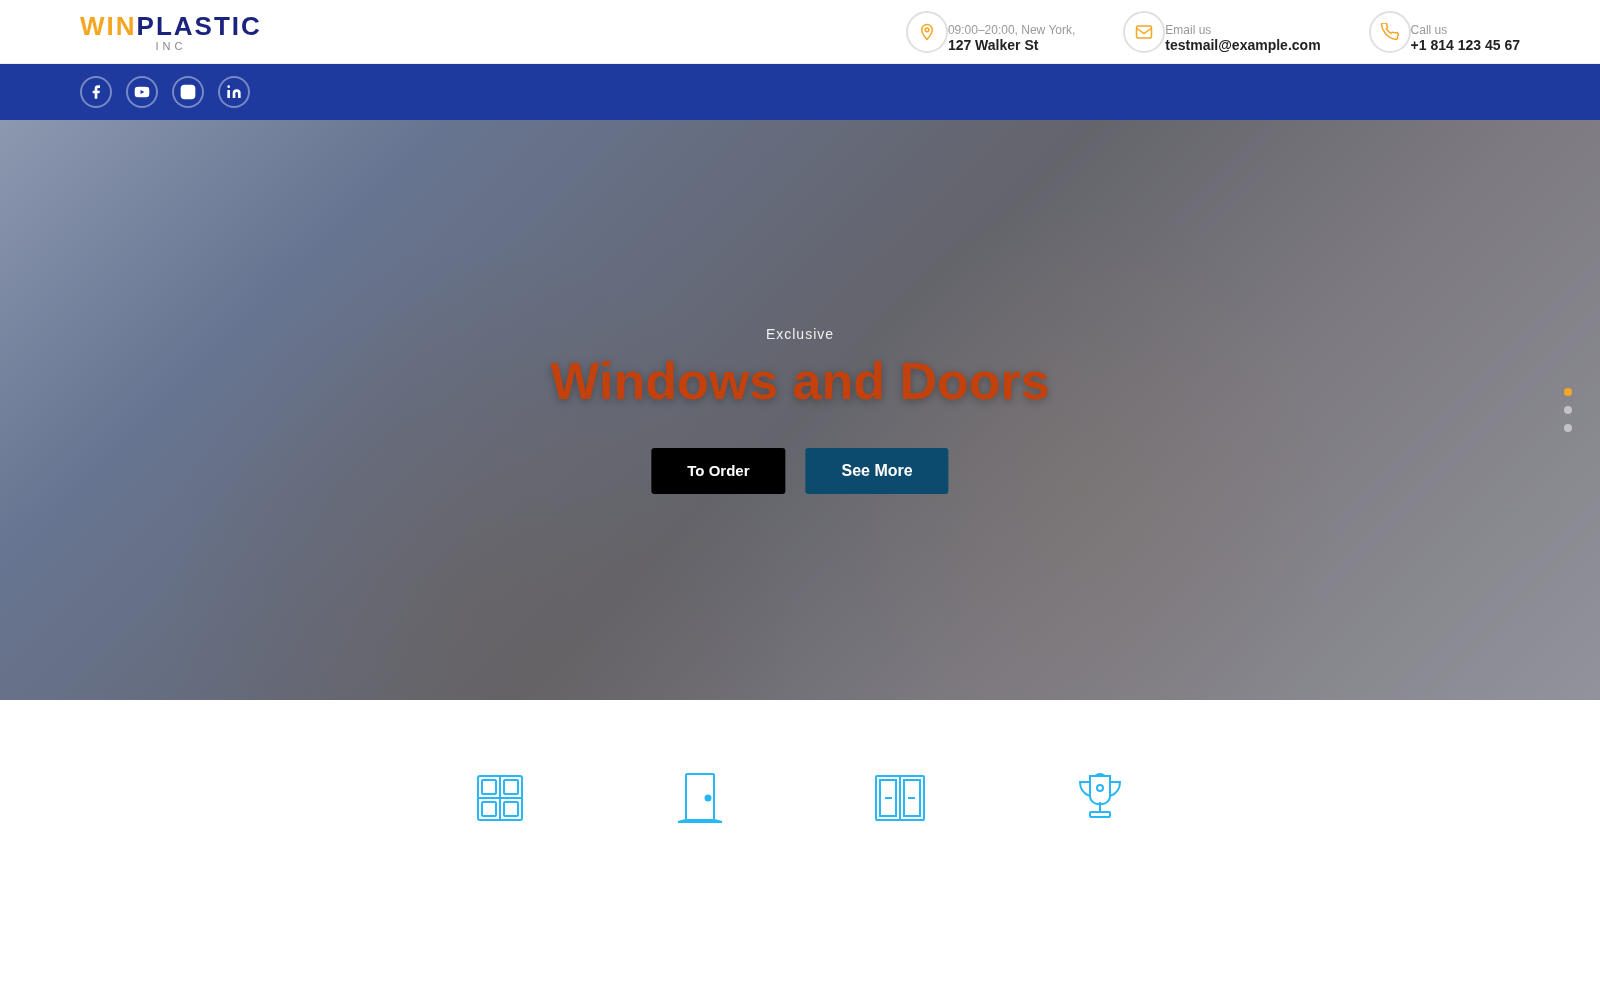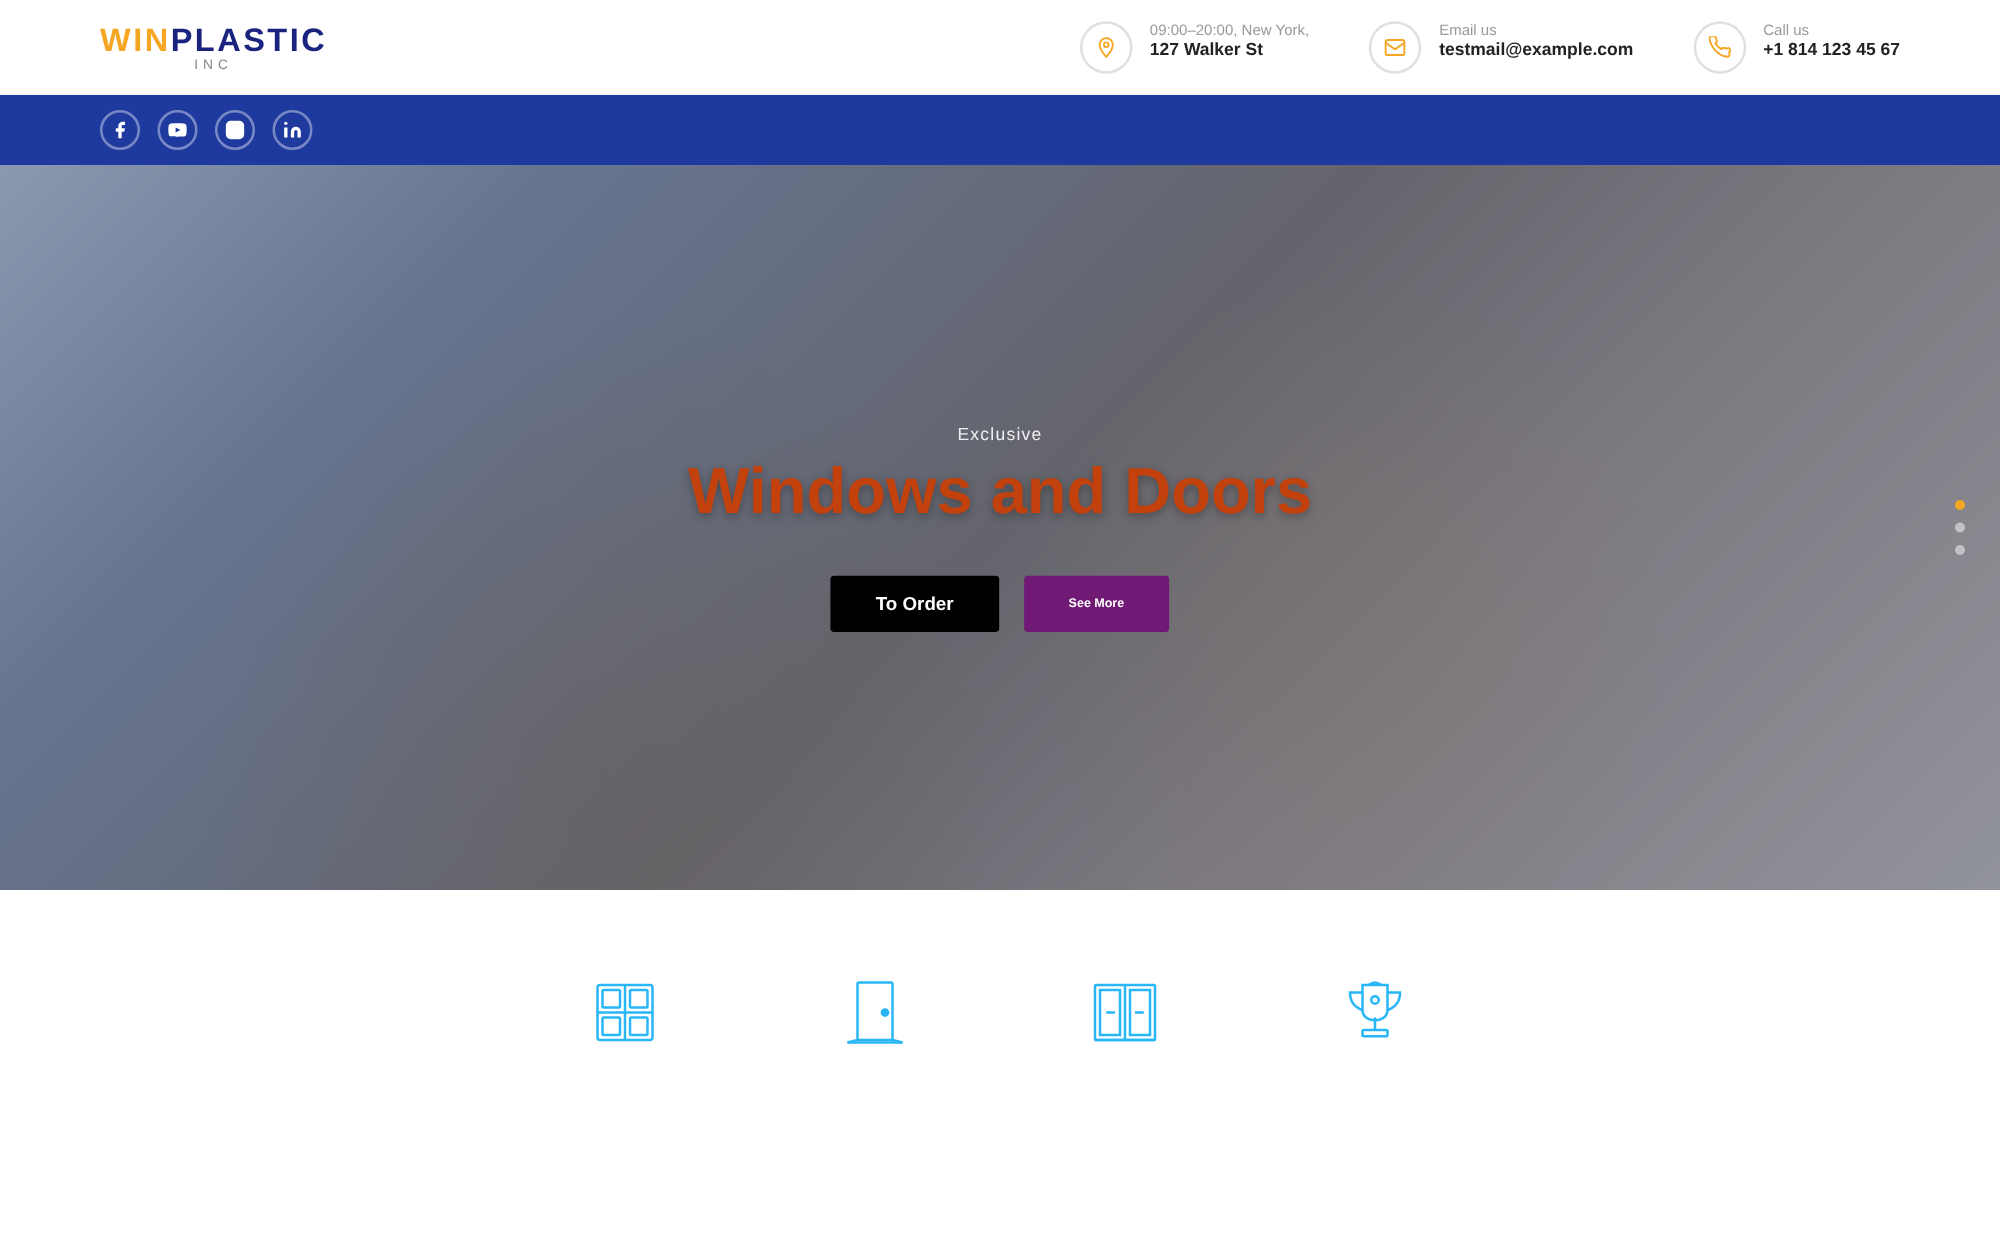--- a/index.html
+++ b/index.html
@@ -1,21 +1,21 @@
 <!DOCTYPE html>
 <html><head>
   <meta charset="utf-8">
   <style>
     * { margin: 0; padding: 0; box-sizing: border-box; }
     body { font-family: 'Segoe UI', Arial, sans-serif; background: #fff; width: 1600px; }
 
     
     .top-bar {
       background: #fff;
-      height: 76px;
+      height: 64px;
       display: flex;
       align-items: center;
       padding: 0 80px;
       border-bottom: 1px solid #eee;
     }
     .logo {
       display: flex;
       flex-direction: column;
       align-items: center;
       margin-right: auto;
@@ -33,22 +33,21 @@
       color: #888;
       margin-top: -2px;
     }
     .contact-items {
       display: flex;
       gap: 48px;
       margin-left: auto;
     }
     .contact-item {
       display: flex;
-      align-items: flex-start;
-      gap: 14px;
+      align-items: flex-end;
     }
     .contact-icon-wrap {
       width: 42px;
       height: 42px;
       border-radius: 50%;
       border: 2px solid #e0e0e0;
       display: flex;
       align-items: center;
       justify-content: center;
       flex-shrink: 0;
@@ -159,25 +158,25 @@
       background: #000000;
       color: #fff;
       border: none;
       padding: 14px 36px;
       font-size: 15px;
       font-weight: 600;
       cursor: pointer;
       border-radius: 3px;
     }
     .btn-more {
-      background: #701a75;
+      background: #0c4a6e;
       color: #fff;
       border: none;
       padding: 14px 36px;
-      font-size: 10px;
+      font-size: 16px;
       font-weight: 600;
       cursor: pointer;
       border-radius: 3px;
     }
     
     .slider-dots {
       position: absolute;
       right: 28px;
       top: 50%;
       transform: translateY(-50%);

